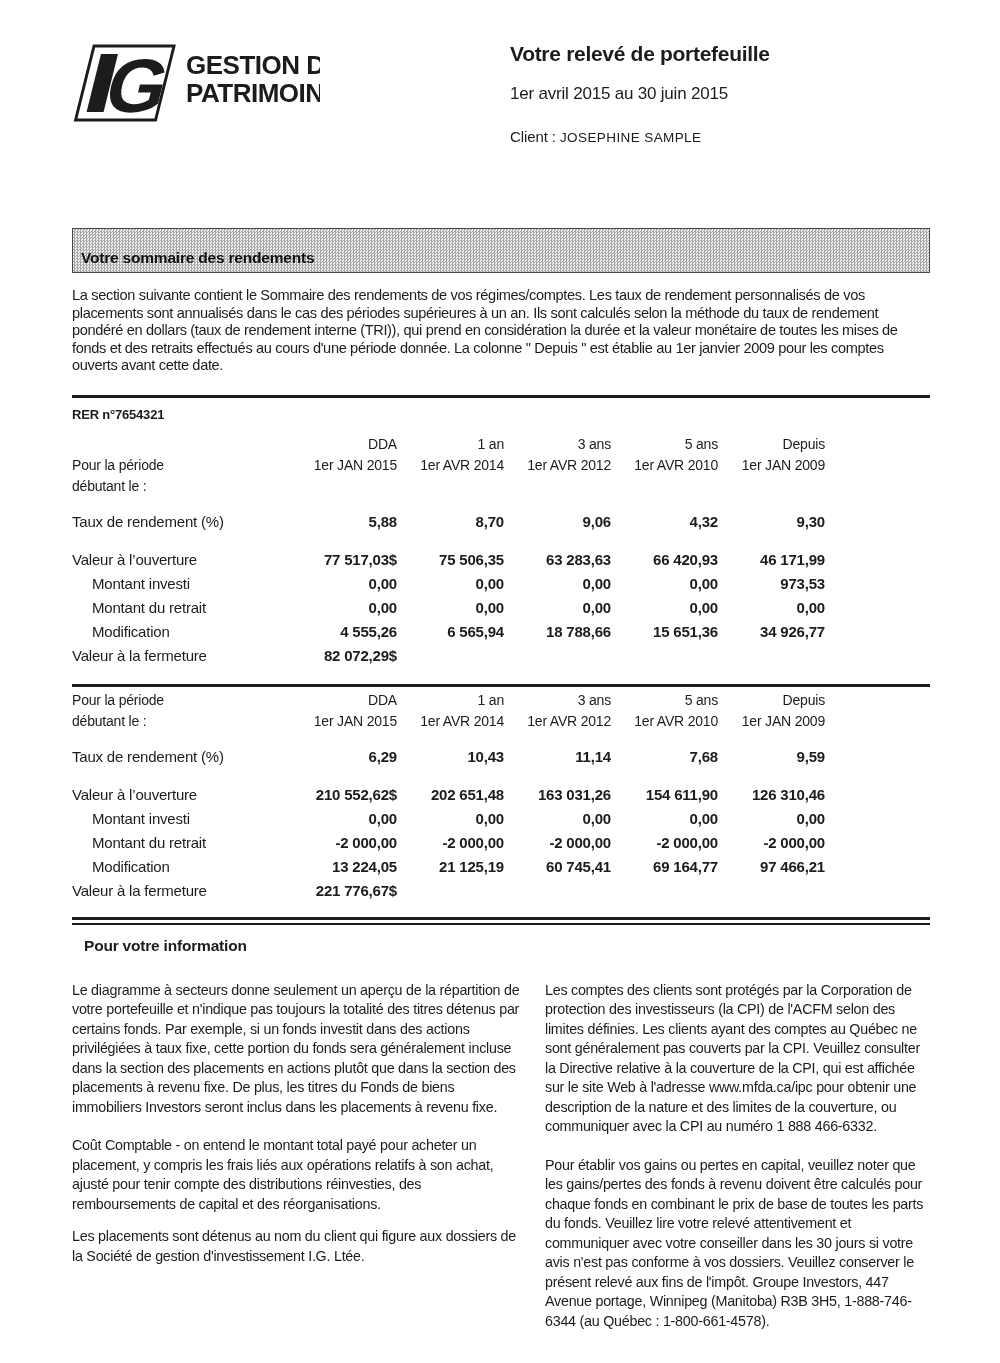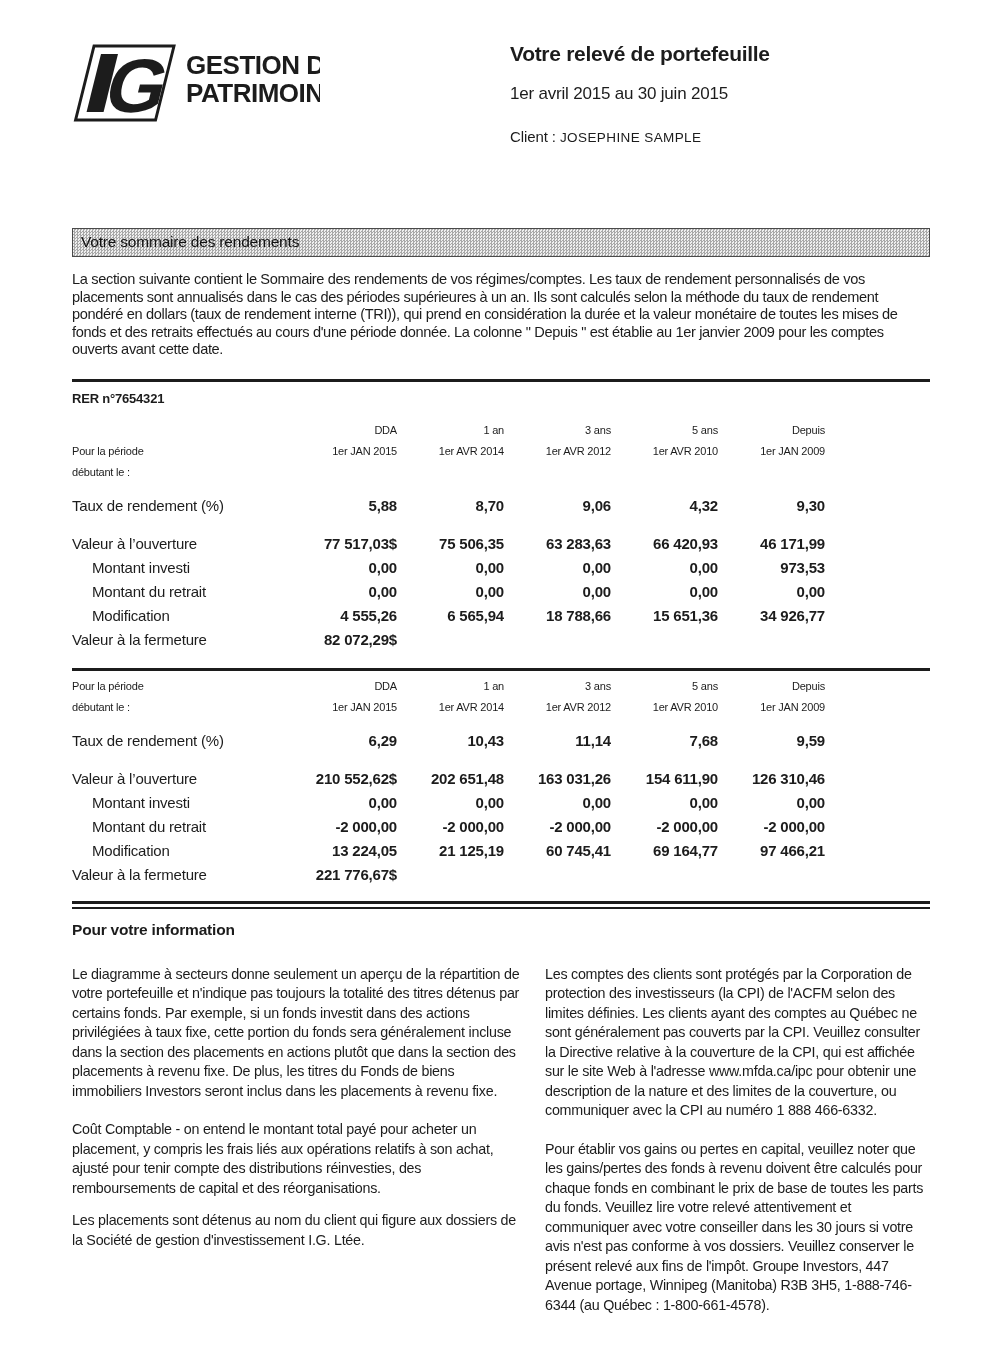--- a/index.html
+++ b/index.html
@@ -13,40 +13,40 @@
   .doc-title{font-size:21px;font-weight:bold;letter-spacing:-0.3px;margin:0;}
   .doc-period{font-size:17px;margin-top:18px;letter-spacing:-0.2px;}
   .doc-client{font-size:15px;margin-top:24px;letter-spacing:-0.1px;}
   .doc-client .client-name{font-size:13.5px;letter-spacing:0.4px;}
   
   .content{position:absolute;left:72px;top:228px;width:858px;}
   .section-bar{
     border:1px solid #4a4a4a;
     background-image:conic-gradient(#a8a8a8 25%,#efefef 0 50%,#a8a8a8 0 75%,#efefef 0);
     background-size:3px 3px;
-    font-weight:normal;font-size:15.5px;letter-spacing:-0.2px;
-    padding:4px 8px 5px;color:#111;
+    font-weight:bold;font-size:15.5px;letter-spacing:-0.2px;
+    padding:20px 8px 5px;color:#111;
   }
   .intro{font-size:14.6px;line-height:17.6px;letter-spacing:-0.35px;margin:14px 0 0;}
   
   .tbl-section{margin-top:20px;}
   .rule-thick{height:3px;background:#1c1c1c;}
   .tbl-title{font-size:13px;line-height:20px;font-weight:bold;letter-spacing:-0.2px;margin:7px 0 6px;}
   table.perf{border-collapse:collapse;table-layout:fixed;width:753px;font-size:15px;letter-spacing:-0.2px;}
   table.perf td{padding:0;overflow:hidden;white-space:nowrap;}
-  table.perf tr.hdr td{height:21px;vertical-align:bottom;font-size:11px;}
+  table.perf tr.hdr td{height:21px;vertical-align:bottom;font-size:14px;}
   table.perf tr.sp1 td{height:12px;}
   table.perf tr.sp2 td{height:14px;}
   table.perf tr.data td{height:24px;vertical-align:bottom;}
   table.perf td.num{text-align:right;}
   table.perf td.val{font-weight:bold;}
   table.perf td.indent{padding-left:20px;}
   
   .rule-double{margin-top:18px;height:3px;border-top:3px solid #1c1c1c;border-bottom:2px solid #1c1c1c;}
-  .info-title{font-size:15.5px;font-weight:bold;letter-spacing:-0.2px;margin:12px 0 0;}
+  .info-title{font-size:15.5px;font-weight:bold;letter-spacing:-0.2px;margin:12px 12px 0;}
   .info-cols{display:flex;margin-top:26px;}
   .info-col{font-size:14.3px;line-height:19.5px;letter-spacing:-0.25px;}
   .info-col.left{width:452px;margin-right:21px;}
   .info-col.right{width:385px;}
   .info-col p{margin:0 0 19px;}
   .info-col p.tight{margin-bottom:13px;}
 </style>
 </head>
 <body>
 

